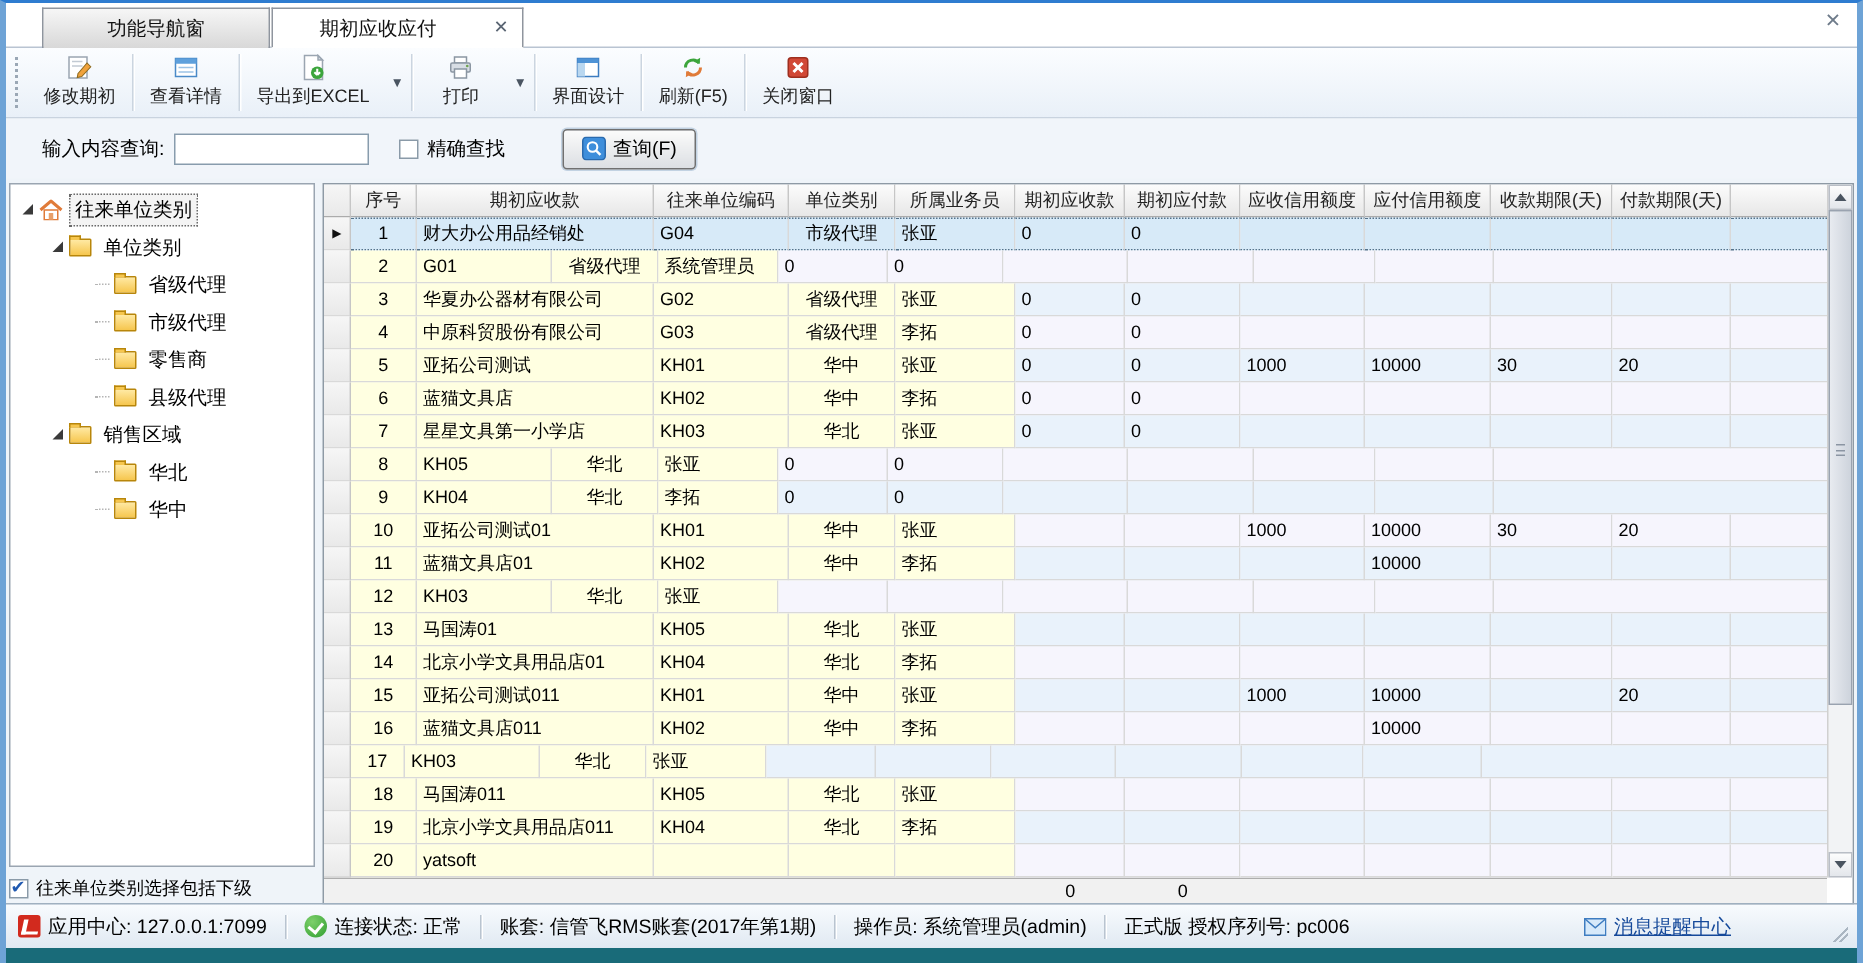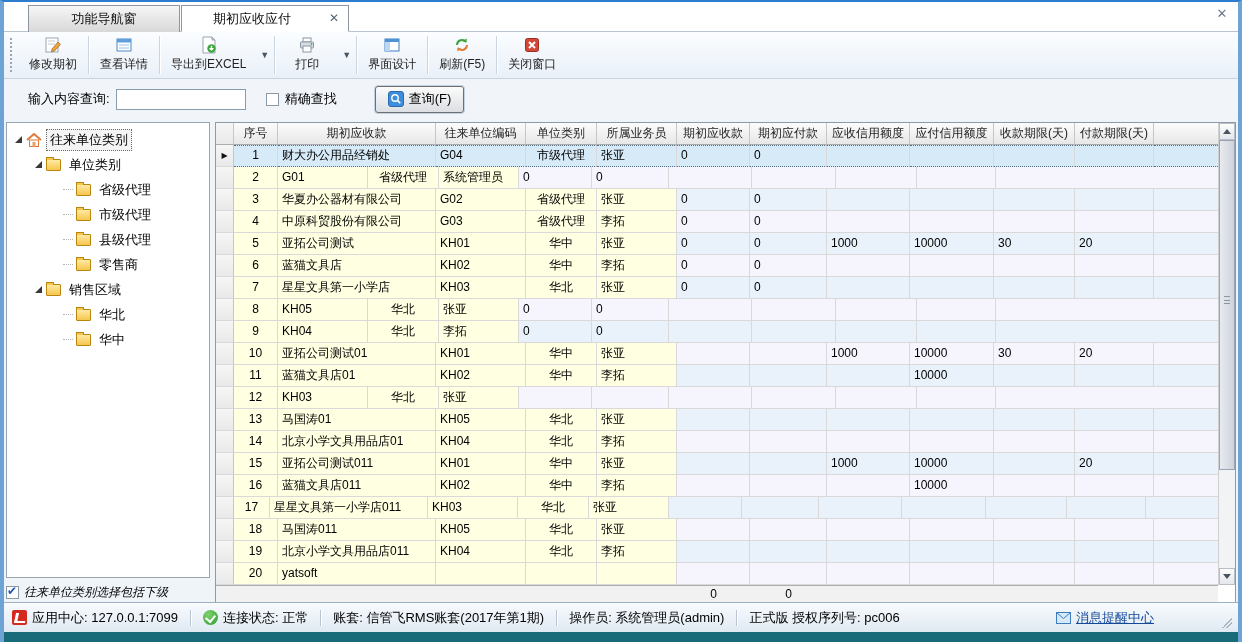--- a/index.html
+++ b/index.html
@@ -39,21 +39,21 @@
   
   .tree{position:absolute;left:2px;top:120px;width:204px;height:456px;background:#fff;border:1px solid #9AA5B1;
     font-size:13px;color:#000;padding-top:4px;overflow:hidden;}
   .t-row{display:flex;align-items:center;height:25px;white-space:nowrap;}
   .t-exp{width:0;height:0;border-bottom:7px solid #3A3A3A;border-left:7px solid transparent;margin-right:4px;}
   .t-dots{width:10px;border-top:1px dotted #B5B5B5;margin-right:3px;}
   .t-lbl{padding:1px 3px;}
   .t-lbl.selected{border:1px dotted #6A6A6A;background:#F4F4F4;}
   .folder{width:15px;height:12px;background:linear-gradient(#FFE9A3,#F6C64E);border:1px solid #B8860B;border-radius:1px;position:relative;margin-right:5px;flex:none;}
   .folder::before{content:"";position:absolute;left:-1px;top:-3px;width:6px;height:2px;background:#F6C64E;border:1px solid #B8860B;border-bottom:none;}
-  .tree-foot{position:absolute;left:2px;top:580px;width:204px;height:20px;display:flex;align-items:center;gap:5px;font-size:12px;color:#000;font-style:italic;}
+  .tree-foot{position:absolute;left:2px;top:580px;width:204px;height:20px;display:flex;align-items:center;gap:5px;font-size:12px;color:#000;}
 
   
   .grid{position:absolute;left:211px;top:120px;width:1021px;height:481px;border:1px solid #8E9AA5;background:#fff;overflow:hidden;font-size:12px;}
   .g-row{display:flex;height:22px;}
   .g-cell{border-right:1px solid #D9D9D9;border-bottom:1px solid #D9D9D9;padding:0 4px;line-height:21px;overflow:hidden;white-space:nowrap;flex:none;}
   .g-hcell{background:linear-gradient(#FCFCFC,#E7E7E7);border-right:1px solid #C6C6C6;border-bottom:1px solid #ABABAB;text-align:center;color:#222;}
   .g-ind{width:18px;background:linear-gradient(#F6F6F6,#E9E9E9);border-right:1px solid #C6C6C6;padding:0;text-align:center;font-size:8px;line-height:22px;color:#111;}
   .g-fill{flex:1;border-right:none;}
   .cell-y{background:#FFFFE1;}
   .cell-b{background:#E9F2FB;}
@@ -216,26 +216,26 @@
       <span class="t-lbl">省级代理</span>
     </div>
     <div class="t-row" style="padding-left:56px">
       <span class="t-dots"></span>
       <span class="folder"></span>
       <span class="t-lbl">市级代理</span>
     </div>
     <div class="t-row" style="padding-left:56px">
       <span class="t-dots"></span>
       <span class="folder"></span>
-      <span class="t-lbl">县级代理</span>
+      <span class="t-lbl">零售商</span>
     </div>
     <div class="t-row" style="padding-left:56px">
       <span class="t-dots"></span>
       <span class="folder"></span>
-      <span class="t-lbl">零售商</span>
+      <span class="t-lbl">县级代理</span>
     </div>
     <div class="t-row" style="padding-left:28px">
       <span class="t-exp"></span>
       <span class="folder"></span>
       <span class="t-lbl">销售区域</span>
     </div>
     <div class="t-row" style="padding-left:56px">
       <span class="t-dots"></span>
       <span class="folder"></span>
       <span class="t-lbl">华北</span>
@@ -500,21 +500,20 @@
           <div class="g-cell cell-w al-l" style="width:77px"></div>
           <div class="g-cell cell-w al-l" style="width:83px"></div>
           <div class="g-cell cell-w al-l" style="width:84px">10000</div>
           <div class="g-cell cell-w al-l" style="width:81px"></div>
           <div class="g-cell cell-w al-l" style="width:79px"></div>
           <div class="g-cell g-fill cell-w"></div>
         </div>
         <div class="g-row">
           <div class="g-cell g-ind"></div>
           <div class="g-cell cell-y al-c" style="width:36px">17</div>
-          <div class="g-cell cell-y al-l" style="width:158px">星星文具第一小学店011</div>
           <div class="g-cell cell-y al-l" style="width:90px">KH03</div>
           <div class="g-cell cell-y al-c" style="width:71px">华北</div>
           <div class="g-cell cell-y al-l" style="width:80px">张亚</div>
           <div class="g-cell cell-b al-l" style="width:73px"></div>
           <div class="g-cell cell-b al-l" style="width:77px"></div>
           <div class="g-cell cell-b al-l" style="width:83px"></div>
           <div class="g-cell cell-b al-l" style="width:84px"></div>
           <div class="g-cell cell-b al-l" style="width:81px"></div>
           <div class="g-cell cell-b al-l" style="width:79px"></div>
           <div class="g-cell g-fill cell-b"></div>

